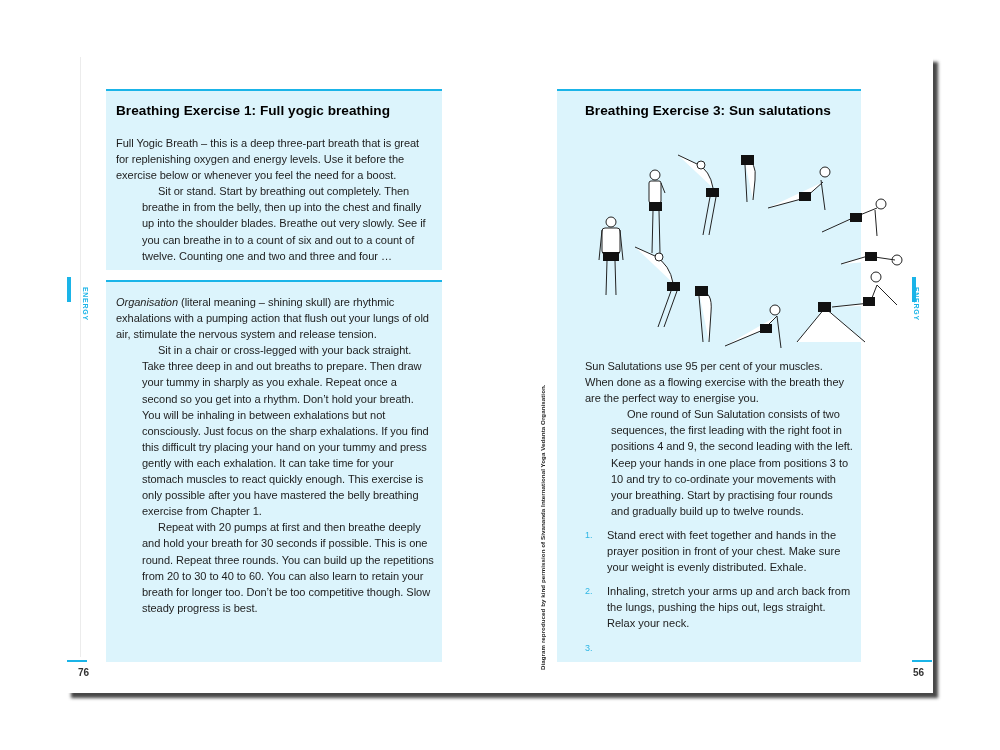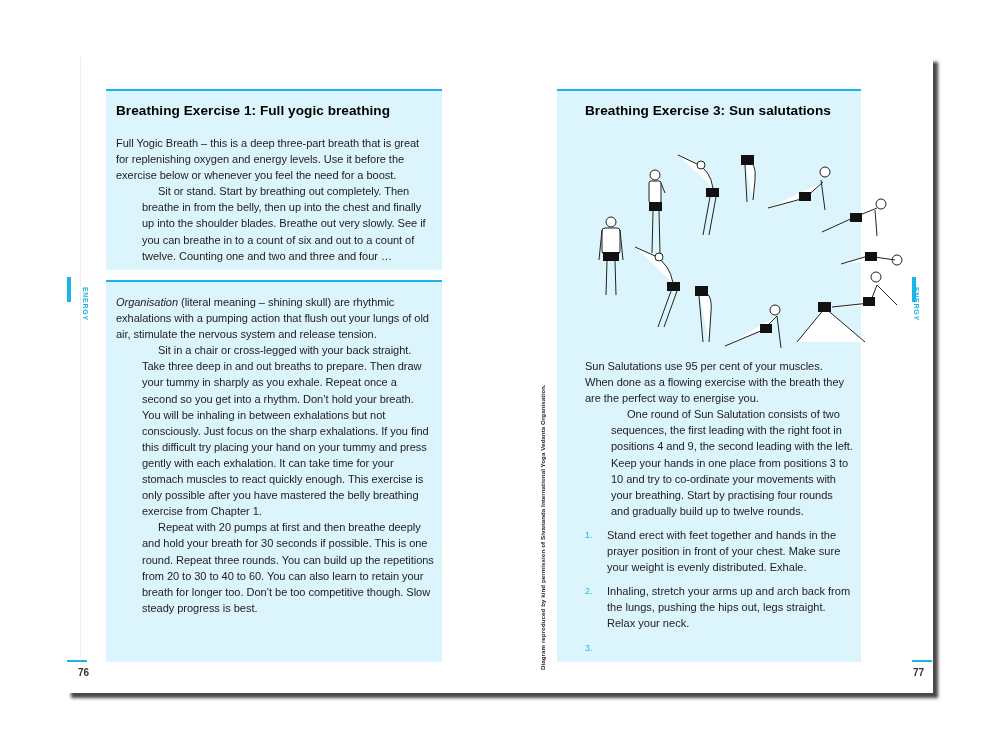--- a/index.html
+++ b/index.html
@@ -190,13 +190,13 @@
   <ol class="steps">
     <li><span class="num">1.</span><span>Stand erect with feet together and hands in the prayer position in front of your chest. Make sure your weight is evenly distributed. Exhale.</span></li>
     <li><span class="num">2.</span><span>Inhaling, stretch your arms up and arch back from the lungs, pushing the hips out, legs straight. Relax your neck.</span></li>
     <li><span class="num">3.</span></li>
   </ol>
 </div>
 
 <div class="folio-rule" id="rule-left"></div>
 <div class="folio" id="folio-left">76</div>
 <div class="folio-rule" id="rule-right"></div>
-<div class="folio" id="folio-right">77</div>
+<div class="folio" id="folio-right">56</div>
 
 </body></html>

